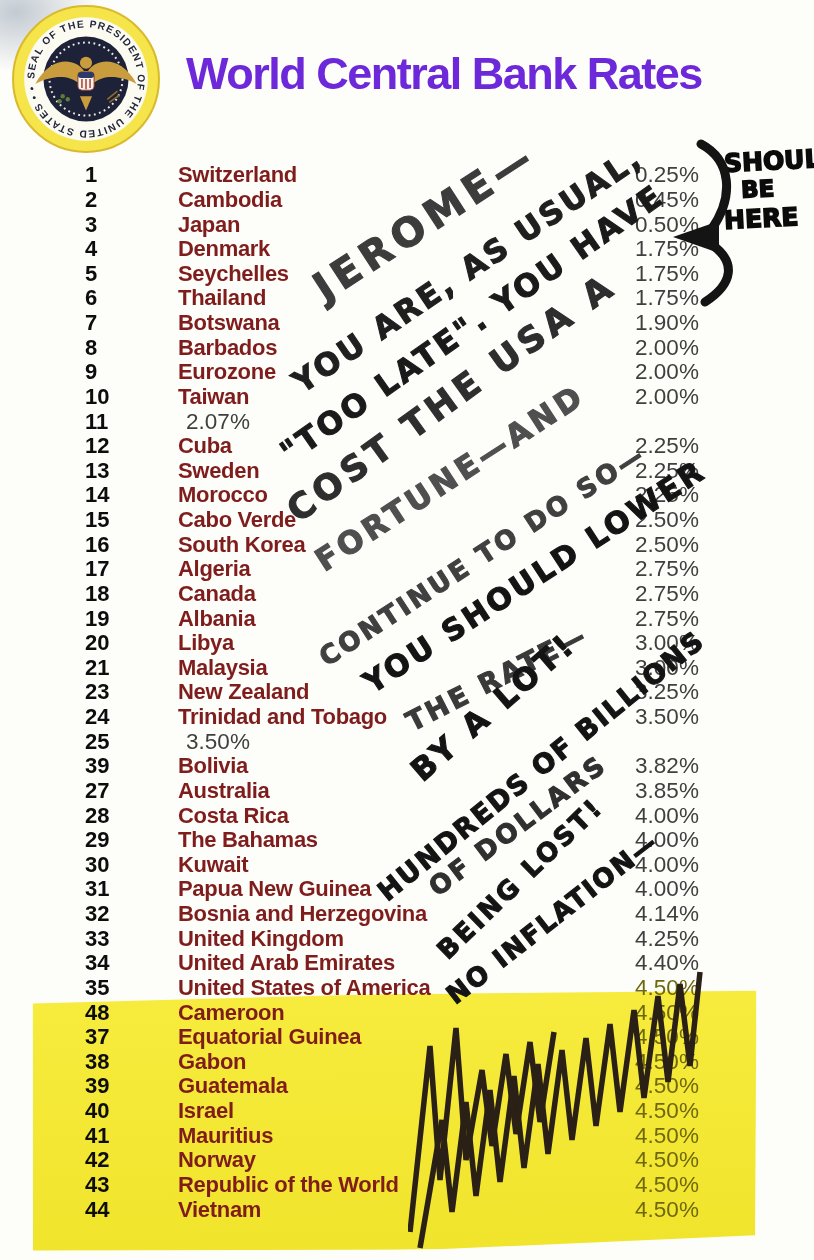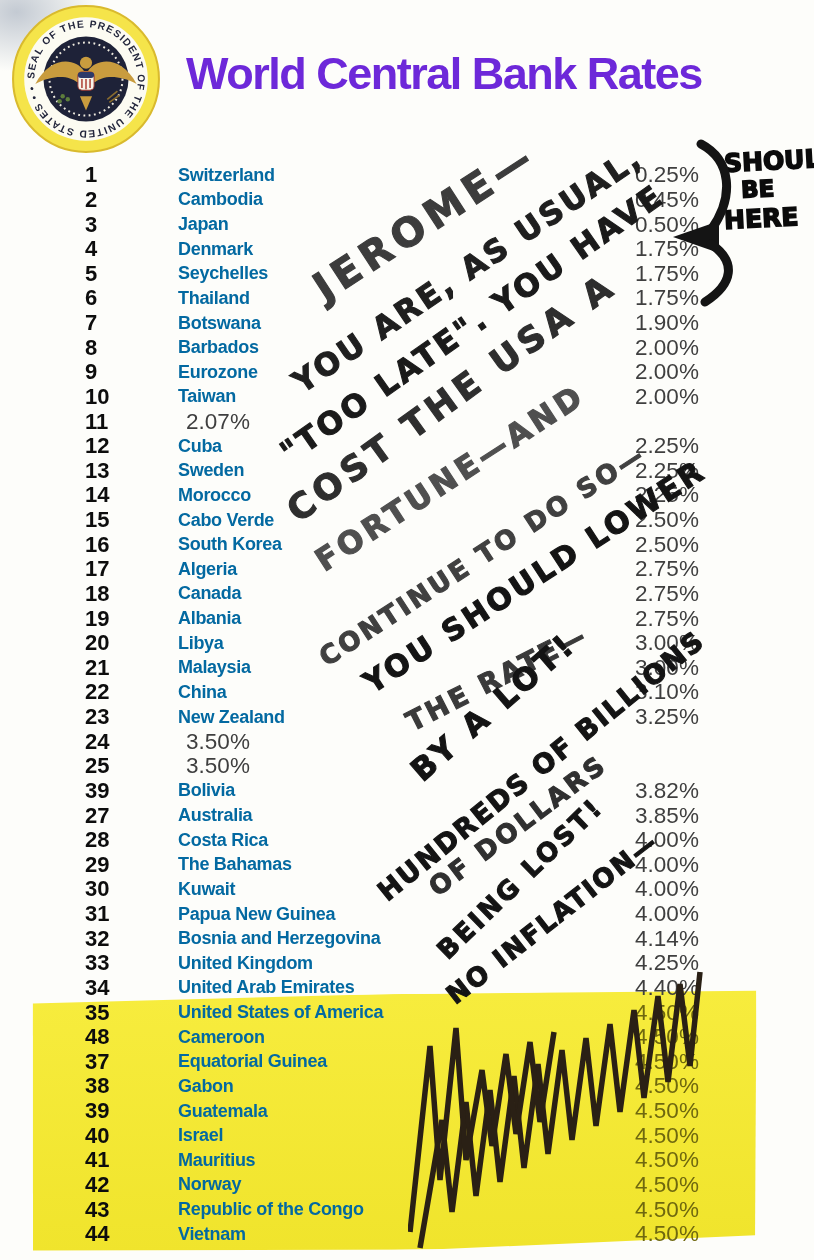--- a/index.html
+++ b/index.html
@@ -17,21 +17,21 @@
   .seal{position:absolute; left:10px; top:3px;}
   .highlight{
     position:absolute; left:30px; top:994px; width:728px; height:256px;
     background:linear-gradient(180deg,#f7ec3d,#f0e42c);
     transform:rotate(-0.7deg);
     clip-path:polygon(0.6% 2%, 48% 0%, 100% 0.5%, 99.4% 96%, 55% 100%, 0.2% 98.5%);
   }
   .list{position:absolute; left:0; top:163px; width:707px;}
   .row{display:flex; align-items:center; height:24.63px; padding-left:85px; box-sizing:content-box;}
   .rank{width:93px; font-size:22px; font-weight:700; color:#0d0d0d;}
-  .country{flex:1; font-size:18px; font-weight:700; color:#0369a1; letter-spacing:-0.3px; white-space:nowrap;}
+  .country{flex:1; font-size:22px; font-weight:700; color:#7f1d1d; letter-spacing:-0.3px; white-space:nowrap;}
   .rate{width:80px; text-align:center; font-size:22.5px; font-weight:400; color:#3f3f3f;}
   .row.hl .rate{color:#6f680f;}
   .hw{
     position:absolute; white-space:nowrap; font-weight:700; text-transform:uppercase;
     font-family:"DejaVu Sans", sans-serif; transform-origin:0 100%;
     -webkit-text-stroke:1.1px currentColor;
   }
   .margin-note{position:absolute; font-family:"DejaVu Sans",sans-serif; font-weight:700;
     color:#0b0b0b; -webkit-text-stroke:1.6px #0b0b0b; transform:rotate(-3deg); white-space:nowrap;}
   .overlay-svg{position:absolute;}
@@ -171,31 +171,27 @@
         <span class="rank">20</span>
         <span class="country">Libya</span>
         <span class="rate">3.00%</span>
       </div>
       <div class="row">
         <span class="rank">21</span>
         <span class="country">Malaysia</span>
         <span class="rate">3.00%</span>
       </div>
       <div class="row">
-        <span class="rank">22</span>
-        <span class="country">China</span>
-        <span class="rate">3.10%</span>
-      </div>
-      <div class="row">
         <span class="rank">23</span>
         <span class="country">New Zealand</span>
         <span class="rate">3.25%</span>
       </div>
       <div class="row">
         <span class="rank">24</span>
+        <span class="country">Trinidad and Tobago</span>
         <span class="rate">3.50%</span>
       </div>
       <div class="row">
         <span class="rank">25</span>
         <span class="rate">3.50%</span>
       </div>
       <div class="row">
         <span class="rank">39</span>
         <span class="country">Bolivia</span>
         <span class="rate">3.82%</span>
@@ -275,21 +271,21 @@
         <span class="country">Mauritius</span>
         <span class="rate">4.50%</span>
       </div>
       <div class="row hl">
         <span class="rank">42</span>
         <span class="country">Norway</span>
         <span class="rate">4.50%</span>
       </div>
       <div class="row hl">
         <span class="rank">43</span>
-        <span class="country">Republic of the Congo</span>
+        <span class="country">Republic of the World</span>
         <span class="rate">4.50%</span>
       </div>
       <div class="row hl">
         <span class="rank">44</span>
         <span class="country">Vietnam</span>
         <span class="rate">4.50%</span>
       </div>
     </div>
 
   <div id="hw-layer">

